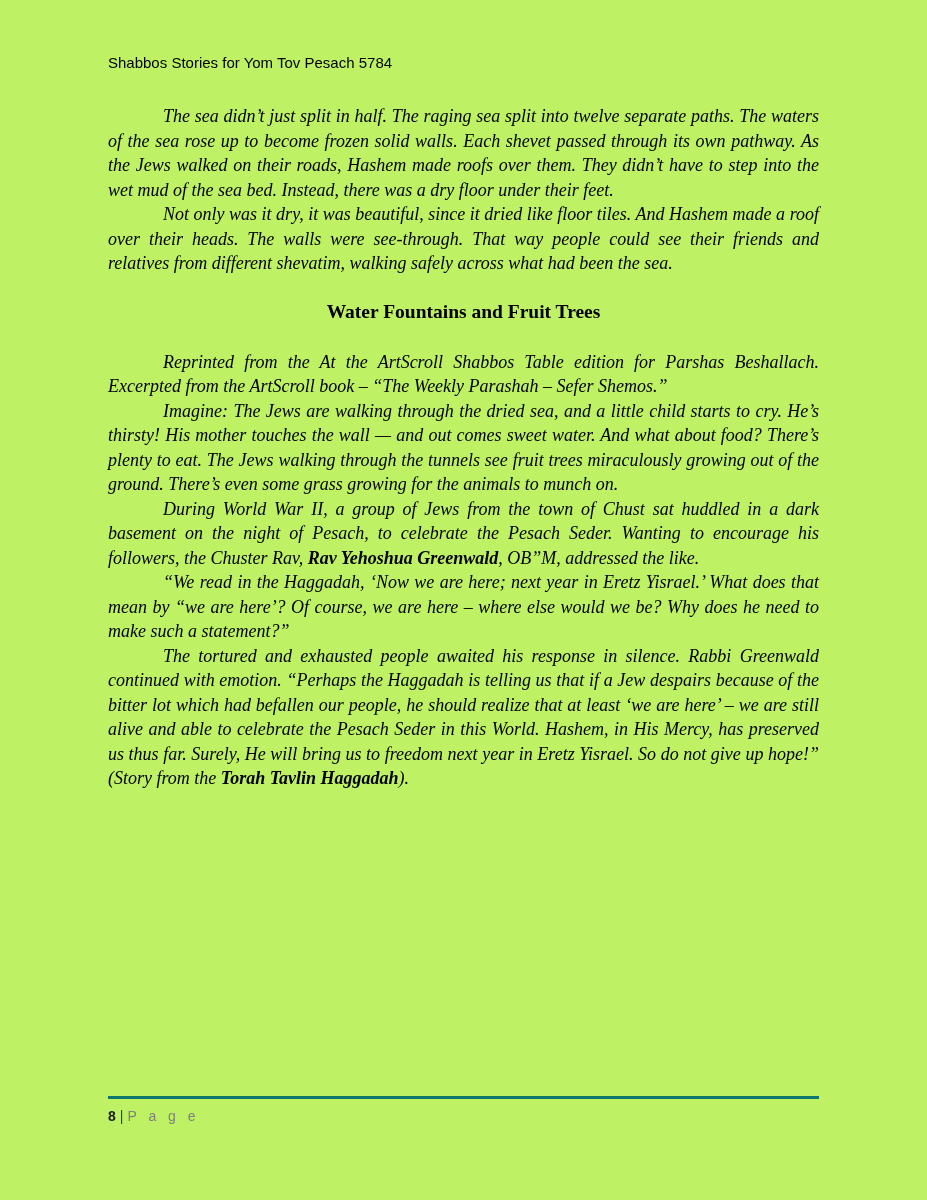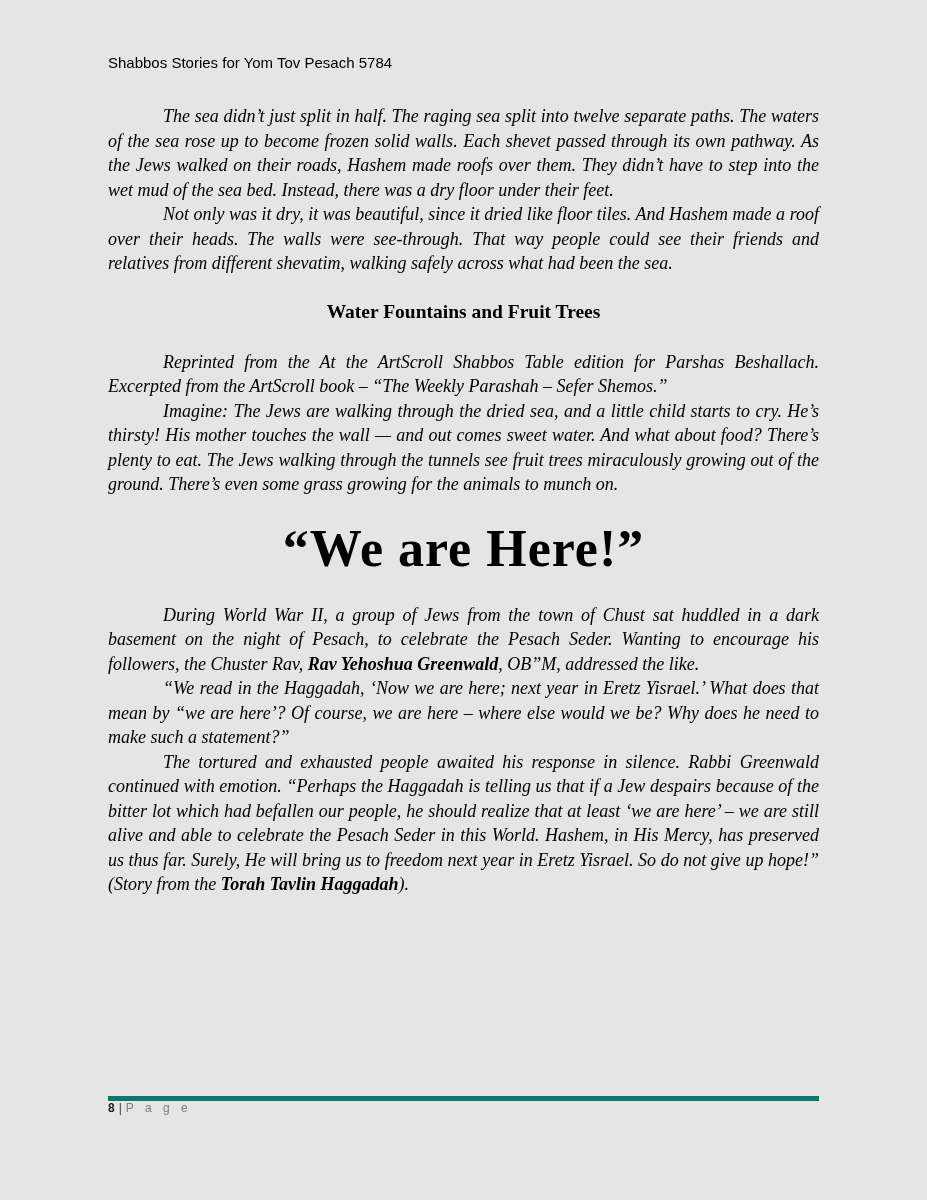--- a/index.html
+++ b/index.html
@@ -2,21 +2,21 @@
 <html><head>
 <meta charset="utf-8">
 <style>
   * { margin: 0; padding: 0; box-sizing: border-box; }
   html, body { background: #ffffff; }
   .page {
     position: relative;
     width: 927px;
     height: 1200px;
     margin: 0 auto;
-    background: #e5e5e5;
+    background: #bef264;
     overflow: hidden;
     font-family: "Liberation Serif", "DejaVu Serif", serif;
     color: #000000;
   }
   .doc-header {
     position: absolute;
     top: 54px;
     left: 108px;
     right: 108px;
     font-family: "Liberation Sans", "DejaVu Sans", sans-serif;
@@ -66,23 +66,24 @@
     line-height: 60px;
     margin-top: 22px;
     margin-bottom: 24px;
     letter-spacing: 1px;
   }
   .doc-footer {
     position: absolute;
     top: 1096px;
     left: 108px;
     right: 108px;
-    border-top: 5px solid #0f766e;
+    border-top: 3px solid #0f766e;
+    padding-top: 9px;
     font-family: "Liberation Sans", "DejaVu Sans", sans-serif;
-    font-size: 12px;
+    font-size: 14px;
   }
   .doc-footer .page-num { font-weight: bold; color: #1a1a1a; }
   .doc-footer .pipe { color: #3a3a3a; margin: 0 4px; }
   .doc-footer .page-word { color: #7f7f7f; letter-spacing: 4px; }
 </style>
 </head>
 <body>
 
 <div class="page">
 
@@ -94,21 +95,20 @@
     <p class="body-para">The sea didn’t just split in half. The raging sea split into twelve separate paths. The waters of the sea rose up to become frozen solid walls. Each shevet passed through its own pathway. As the Jews walked on their roads, Hashem made roofs over them. They didn’t have to step into the wet mud of the sea bed. Instead, there was a dry floor under their feet.</p>
 
     <p class="body-para">Not only was it dry, it was beautiful, since it dried like floor tiles. And Hashem made a roof over their heads. The walls were see-through. That way people could see their friends and relatives from different shevatim, walking safely across what had been the sea.</p>
 
     <div class="section-heading-plain">Water Fountains and Fruit Trees</div>
 
     <p class="body-para credit">Reprinted from the At the ArtScroll Shabbos Table edition for Parshas Beshallach. Excerpted from the ArtScroll book – “The Weekly Parashah – Sefer Shemos.”</p>
 
     <p class="body-para">Imagine: The Jews are walking through the dried sea, and a little child starts to cry. He’s thirsty! His mother touches the wall — and out comes sweet water. And what about food? There’s plenty to eat. The Jews walking through the tunnels see fruit trees miraculously growing out of the ground. There’s even some grass growing for the animals to munch on.</p>
 
-    <div class="big-title">“We are Here!”</div>
 
     <p class="body-para"><span>During World War II, a group of Jews from the town of Chust sat huddled in a dark basement on the night of Pesach, to celebrate the Pesach Seder. Wanting to encourage his followers, the Chuster Rav, </span><span style="font-weight: bold;">Rav Yehoshua Greenwald</span><span>, OB”M, addressed the like.</span></p>
 
     <p class="body-para"><span>“We read in the Haggadah, ‘Now we are here; next year in Eretz Yisrael.’ What does that mean by “we are here’? Of course, we are here – where else would we be? Why does he need to make such a statement?”</span></p>
 
     <p class="body-para"><span>The tortured and exhausted people awaited his response in silence. Rabbi Greenwald continued with emotion. “Perhaps the Haggadah is telling us that if a Jew despairs because of the bitter lot which had befallen our people, he should realize that at least ‘we are here’ – we are still alive and able to celebrate the Pesach Seder in this World. Hashem, in His Mercy, has preserved us thus far. Surely, He will bring us to freedom next year in Eretz Yisrael. So do not give up hope!” (Story from the </span><span style="font-weight: bold;">Torah Tavlin Haggadah</span><span>).</span></p>
 
   </div>
 
   <div class="doc-footer">

